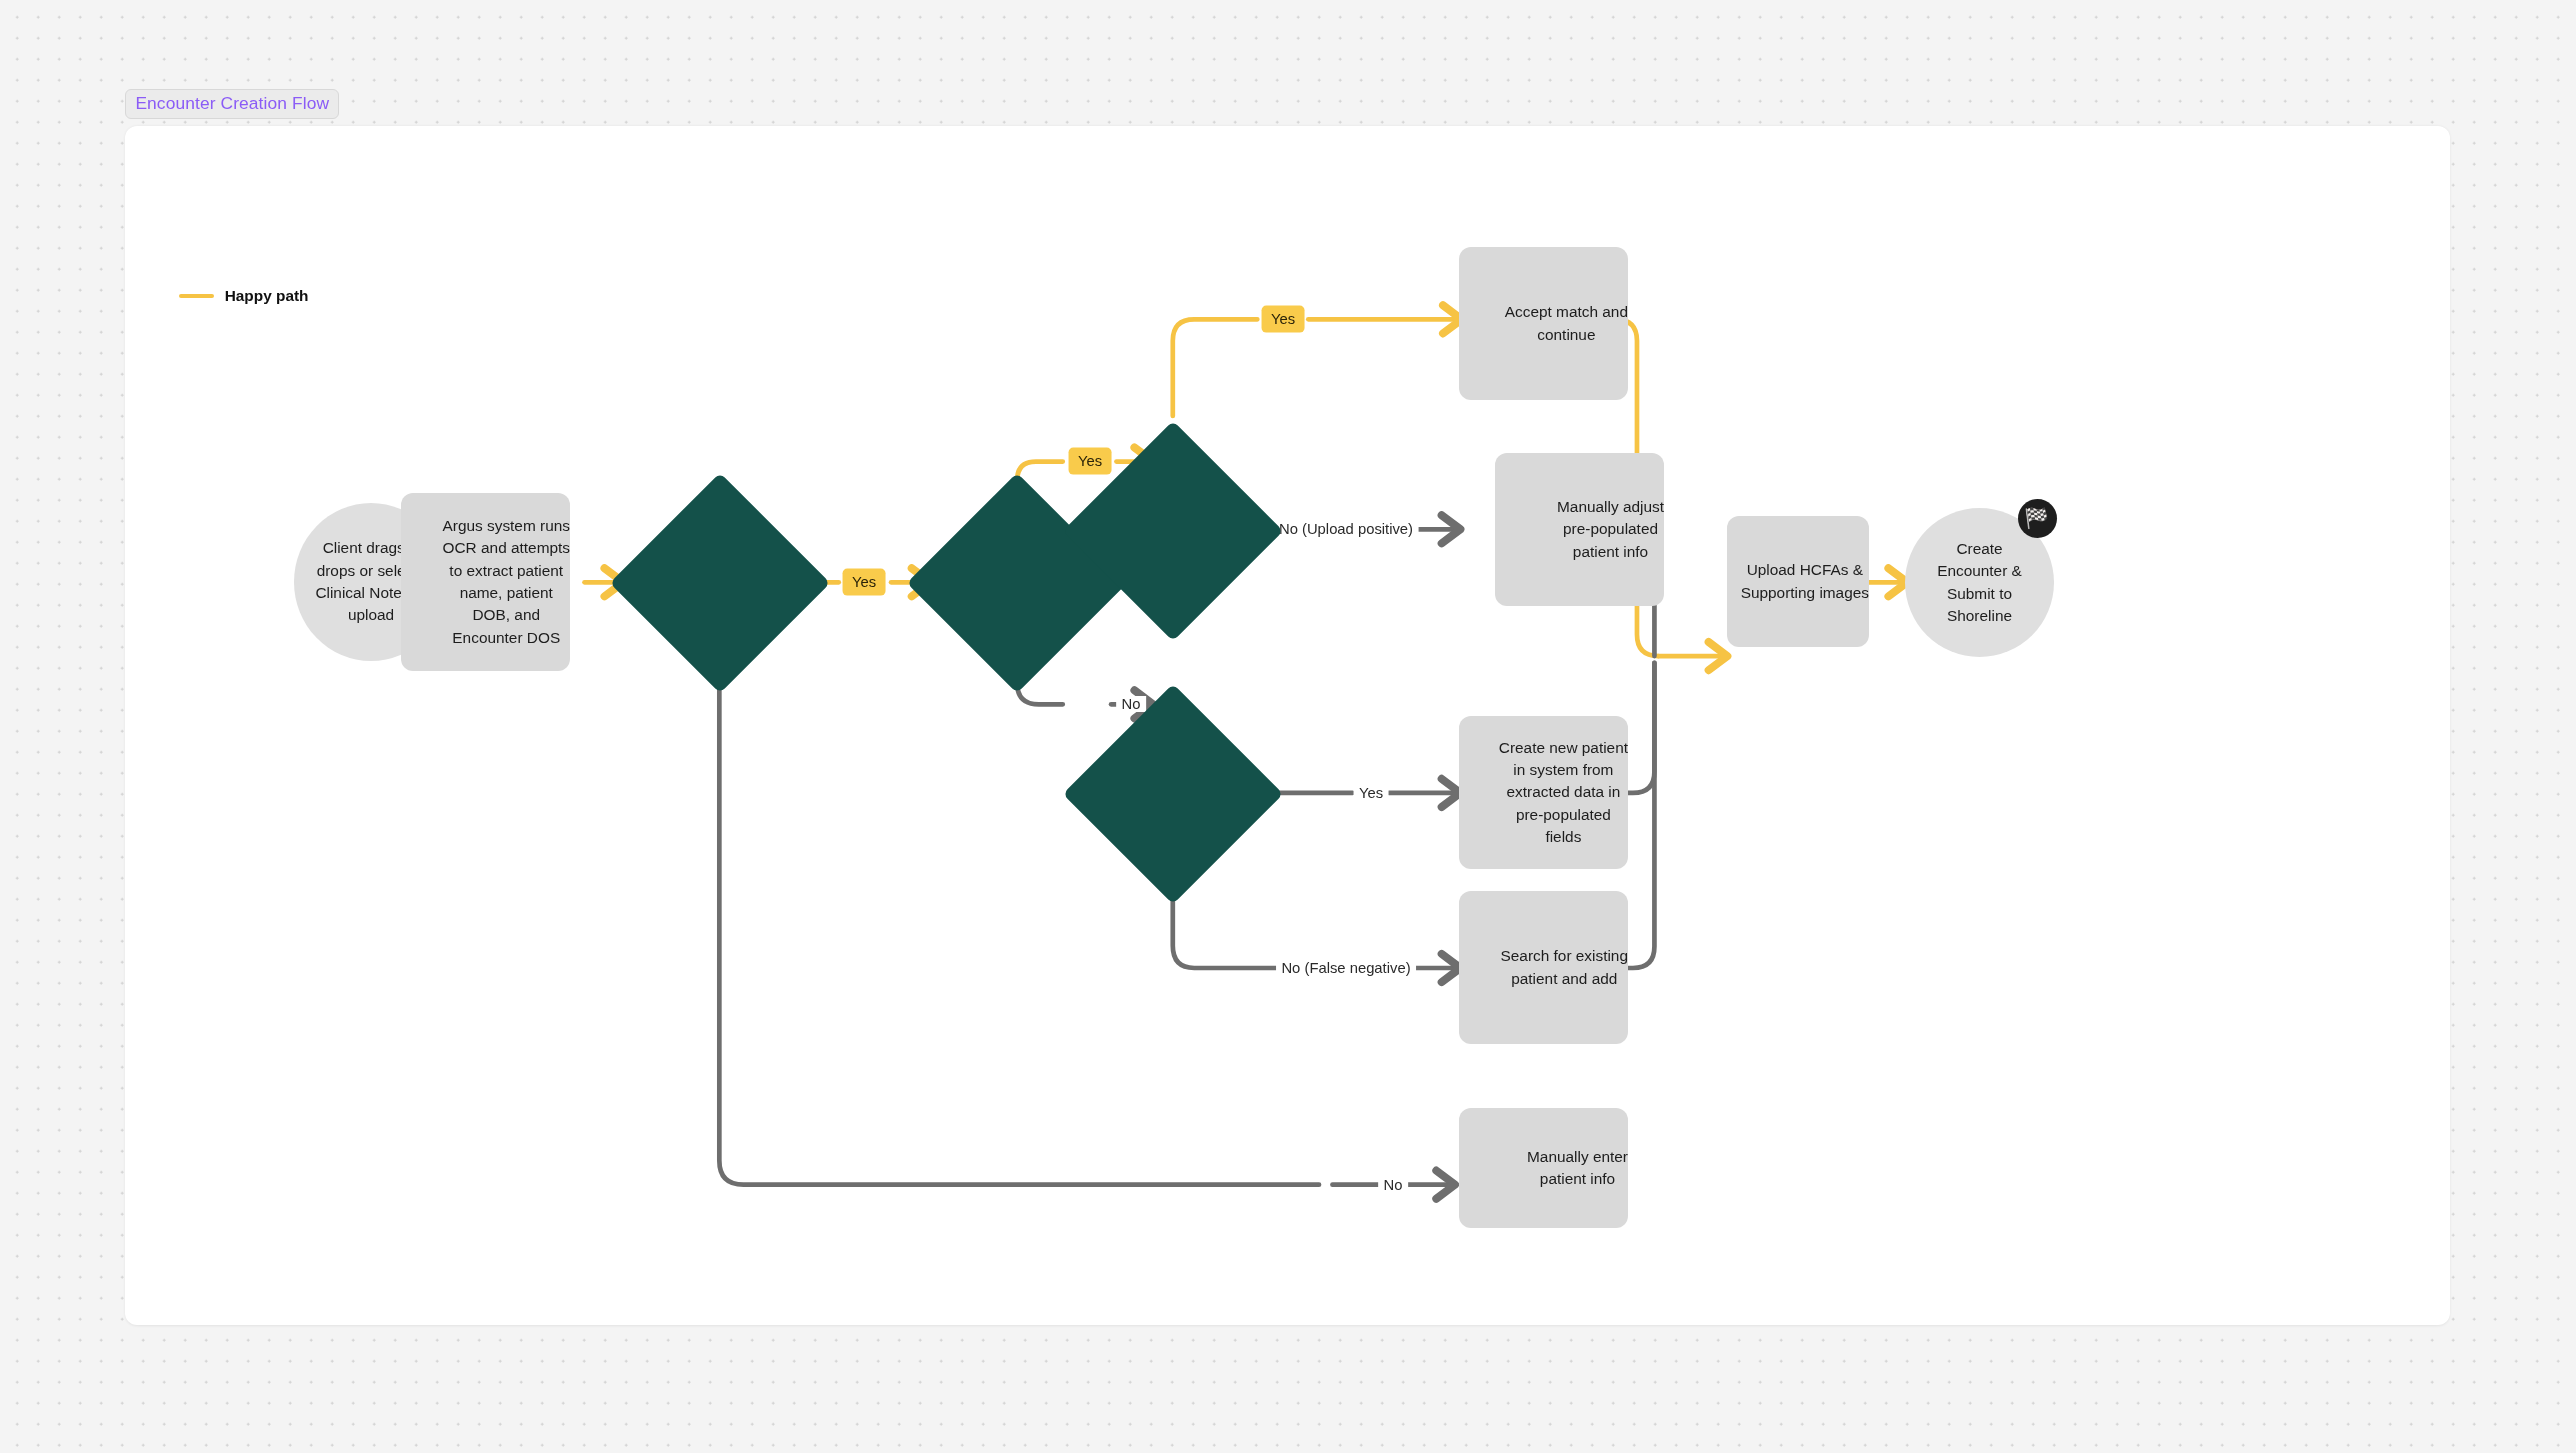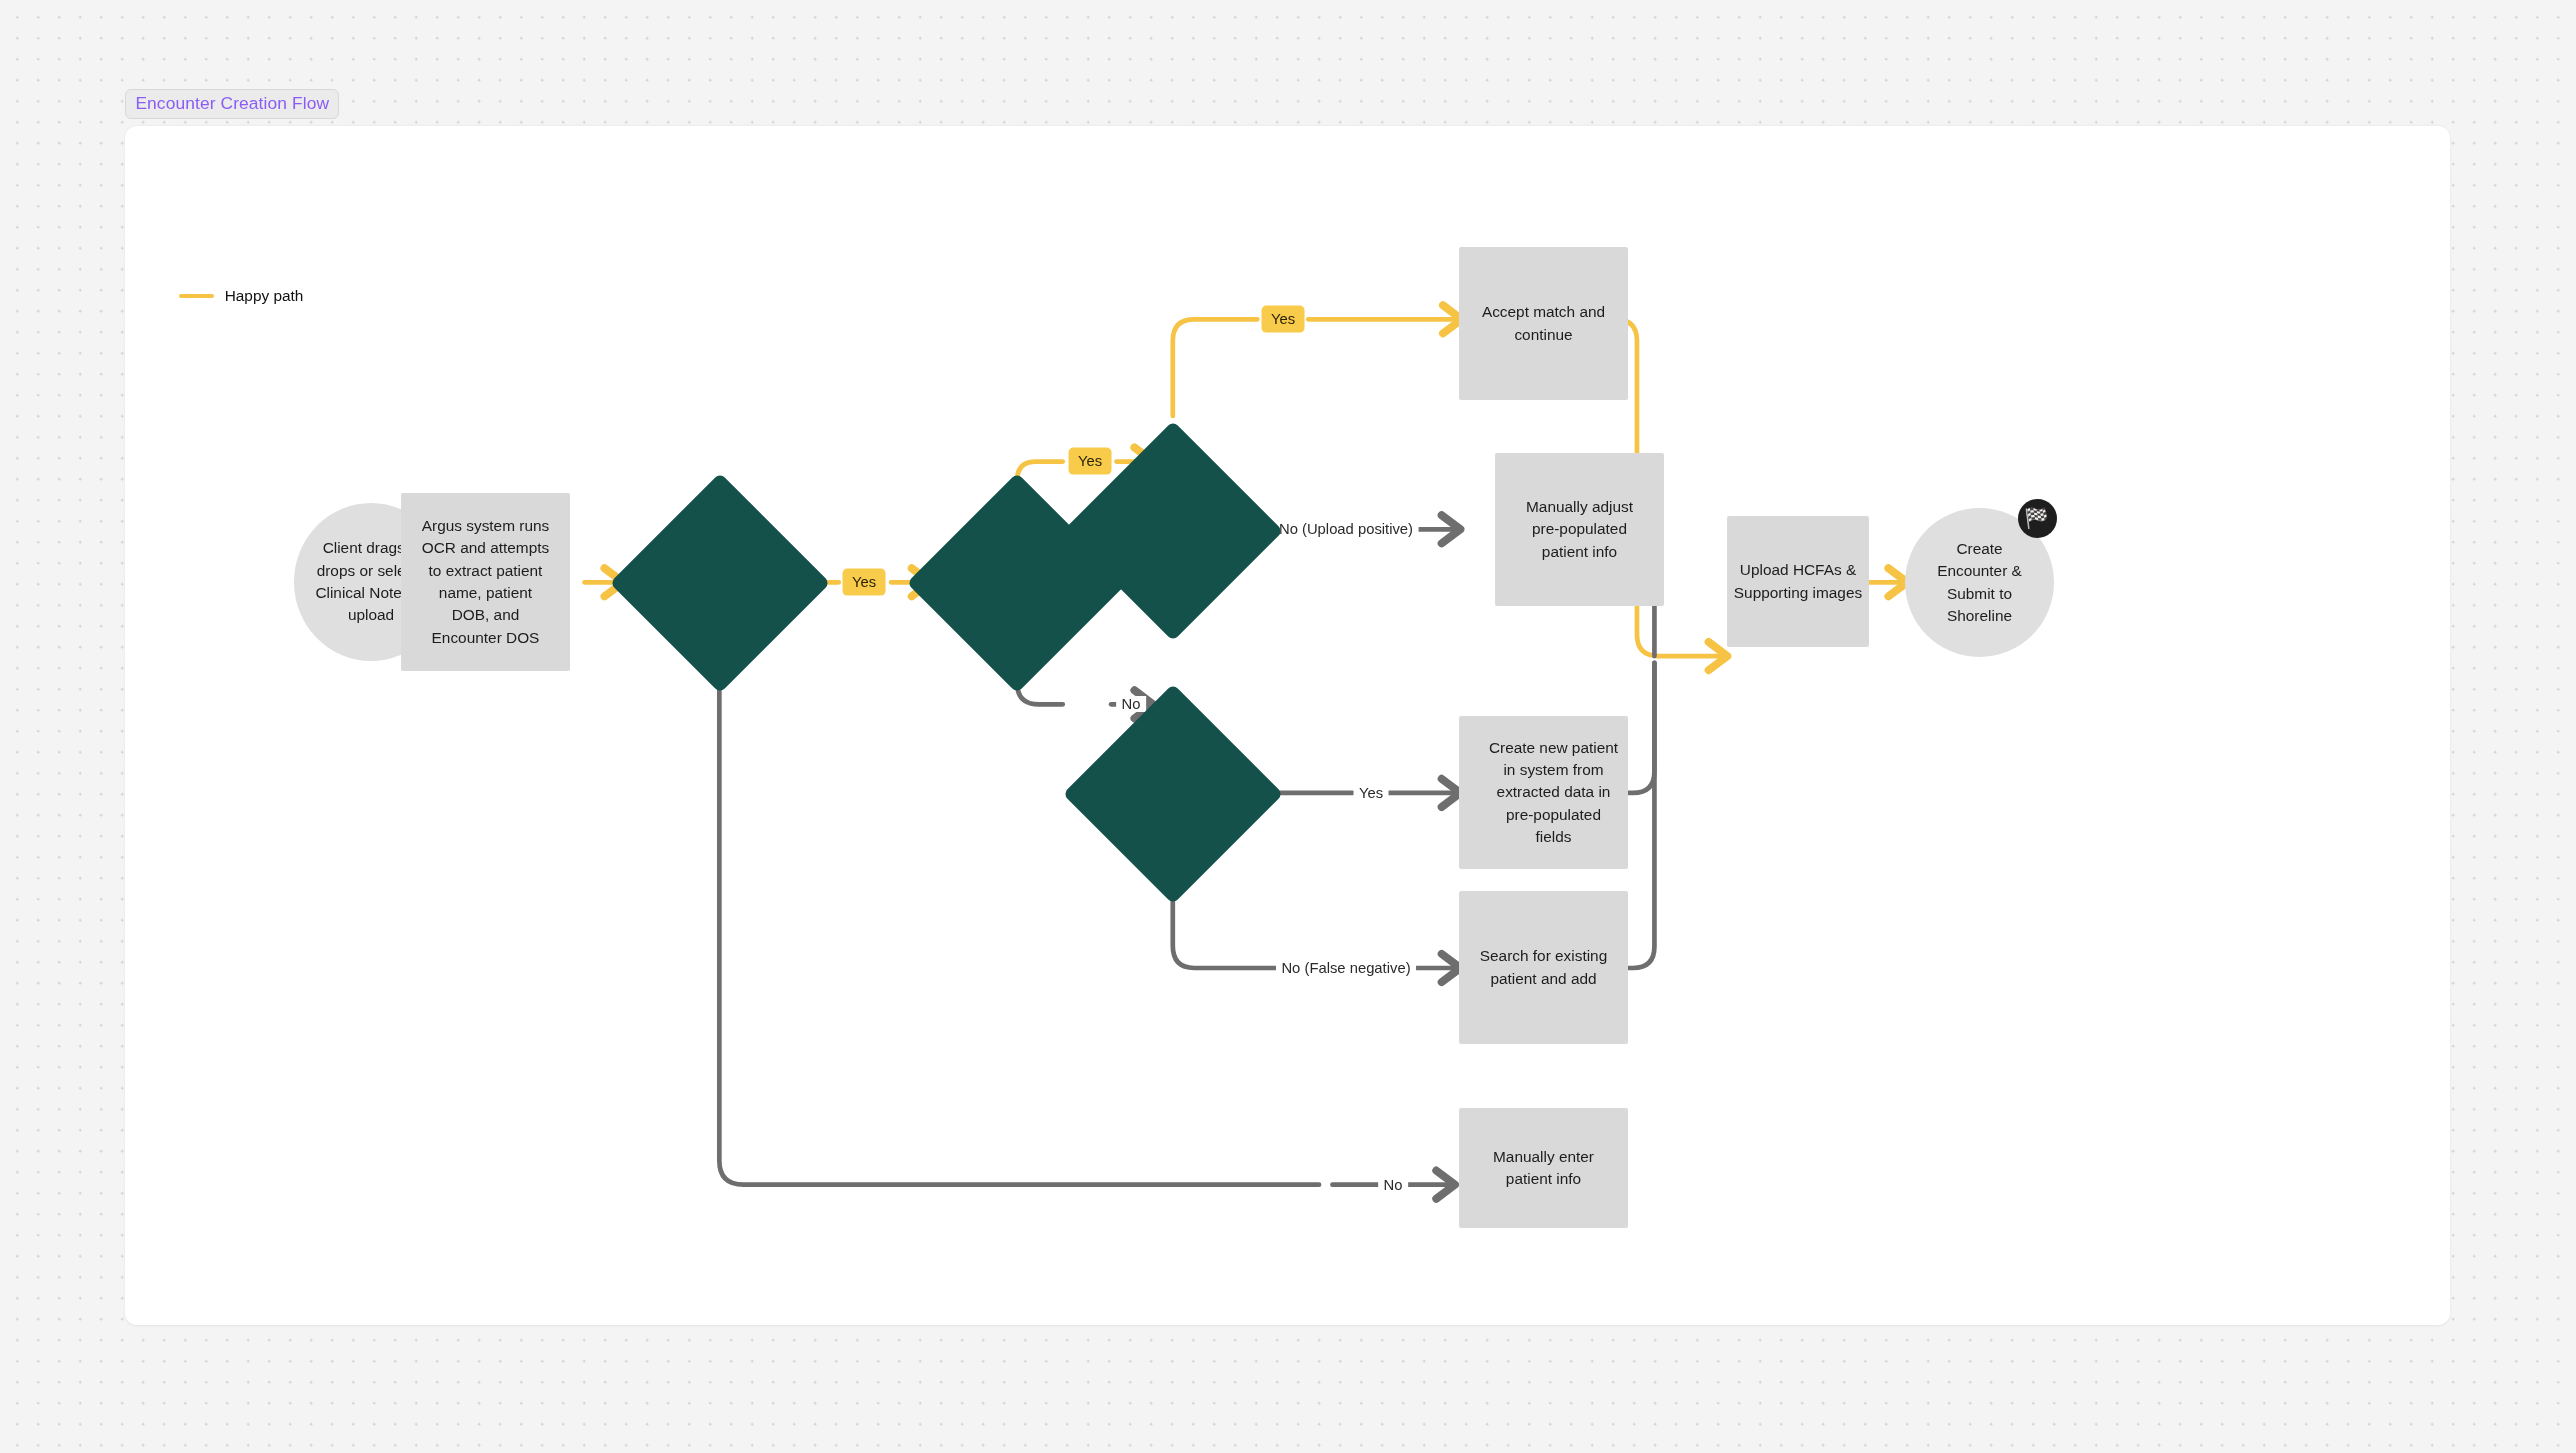--- a/index.html
+++ b/index.html
@@ -49,21 +49,21 @@
     left: 54px; top: 161px;
     display: flex; align-items: center; gap: 10.7px;
   }
   #legend .swatch {
     width: 35px; height: 4.7px;
     border-radius: 2.7px;
     background: #F6C344;
   }
   #legend .label {
     font-size: 15.4px;
-    font-weight: normal;
+    font-weight: bold;
     color: #111;
   }
 
   
   #edges {
     position: absolute; left: 0; top: 0;
     width: 2325px; height: 1199px;
     pointer-events: none;
   }
 
@@ -81,21 +81,22 @@
   }
 
   .circle-node {
     background: #DFDFDF;
     border-radius: 50%;
   }
   .circle-node .txt { font-size: 15.4px; color: #1d1d1d; }
 
   .box-node {
     background: #D9D9D9;
-    border-radius: 2px;
+    border-radius: 12px;
+    justify-content: flex-end;
   }
   .box-node .txt { font-size: 15.4px; color: #1d1d1d; }
   .diamond-shape {
     position: absolute; left: 0; top: 0;
     width: 100%; height: 100%;
     background: #14514A;
     transform: rotate(45deg);
     border-radius: 6.7px;
   }
   .diamond-wrap {

